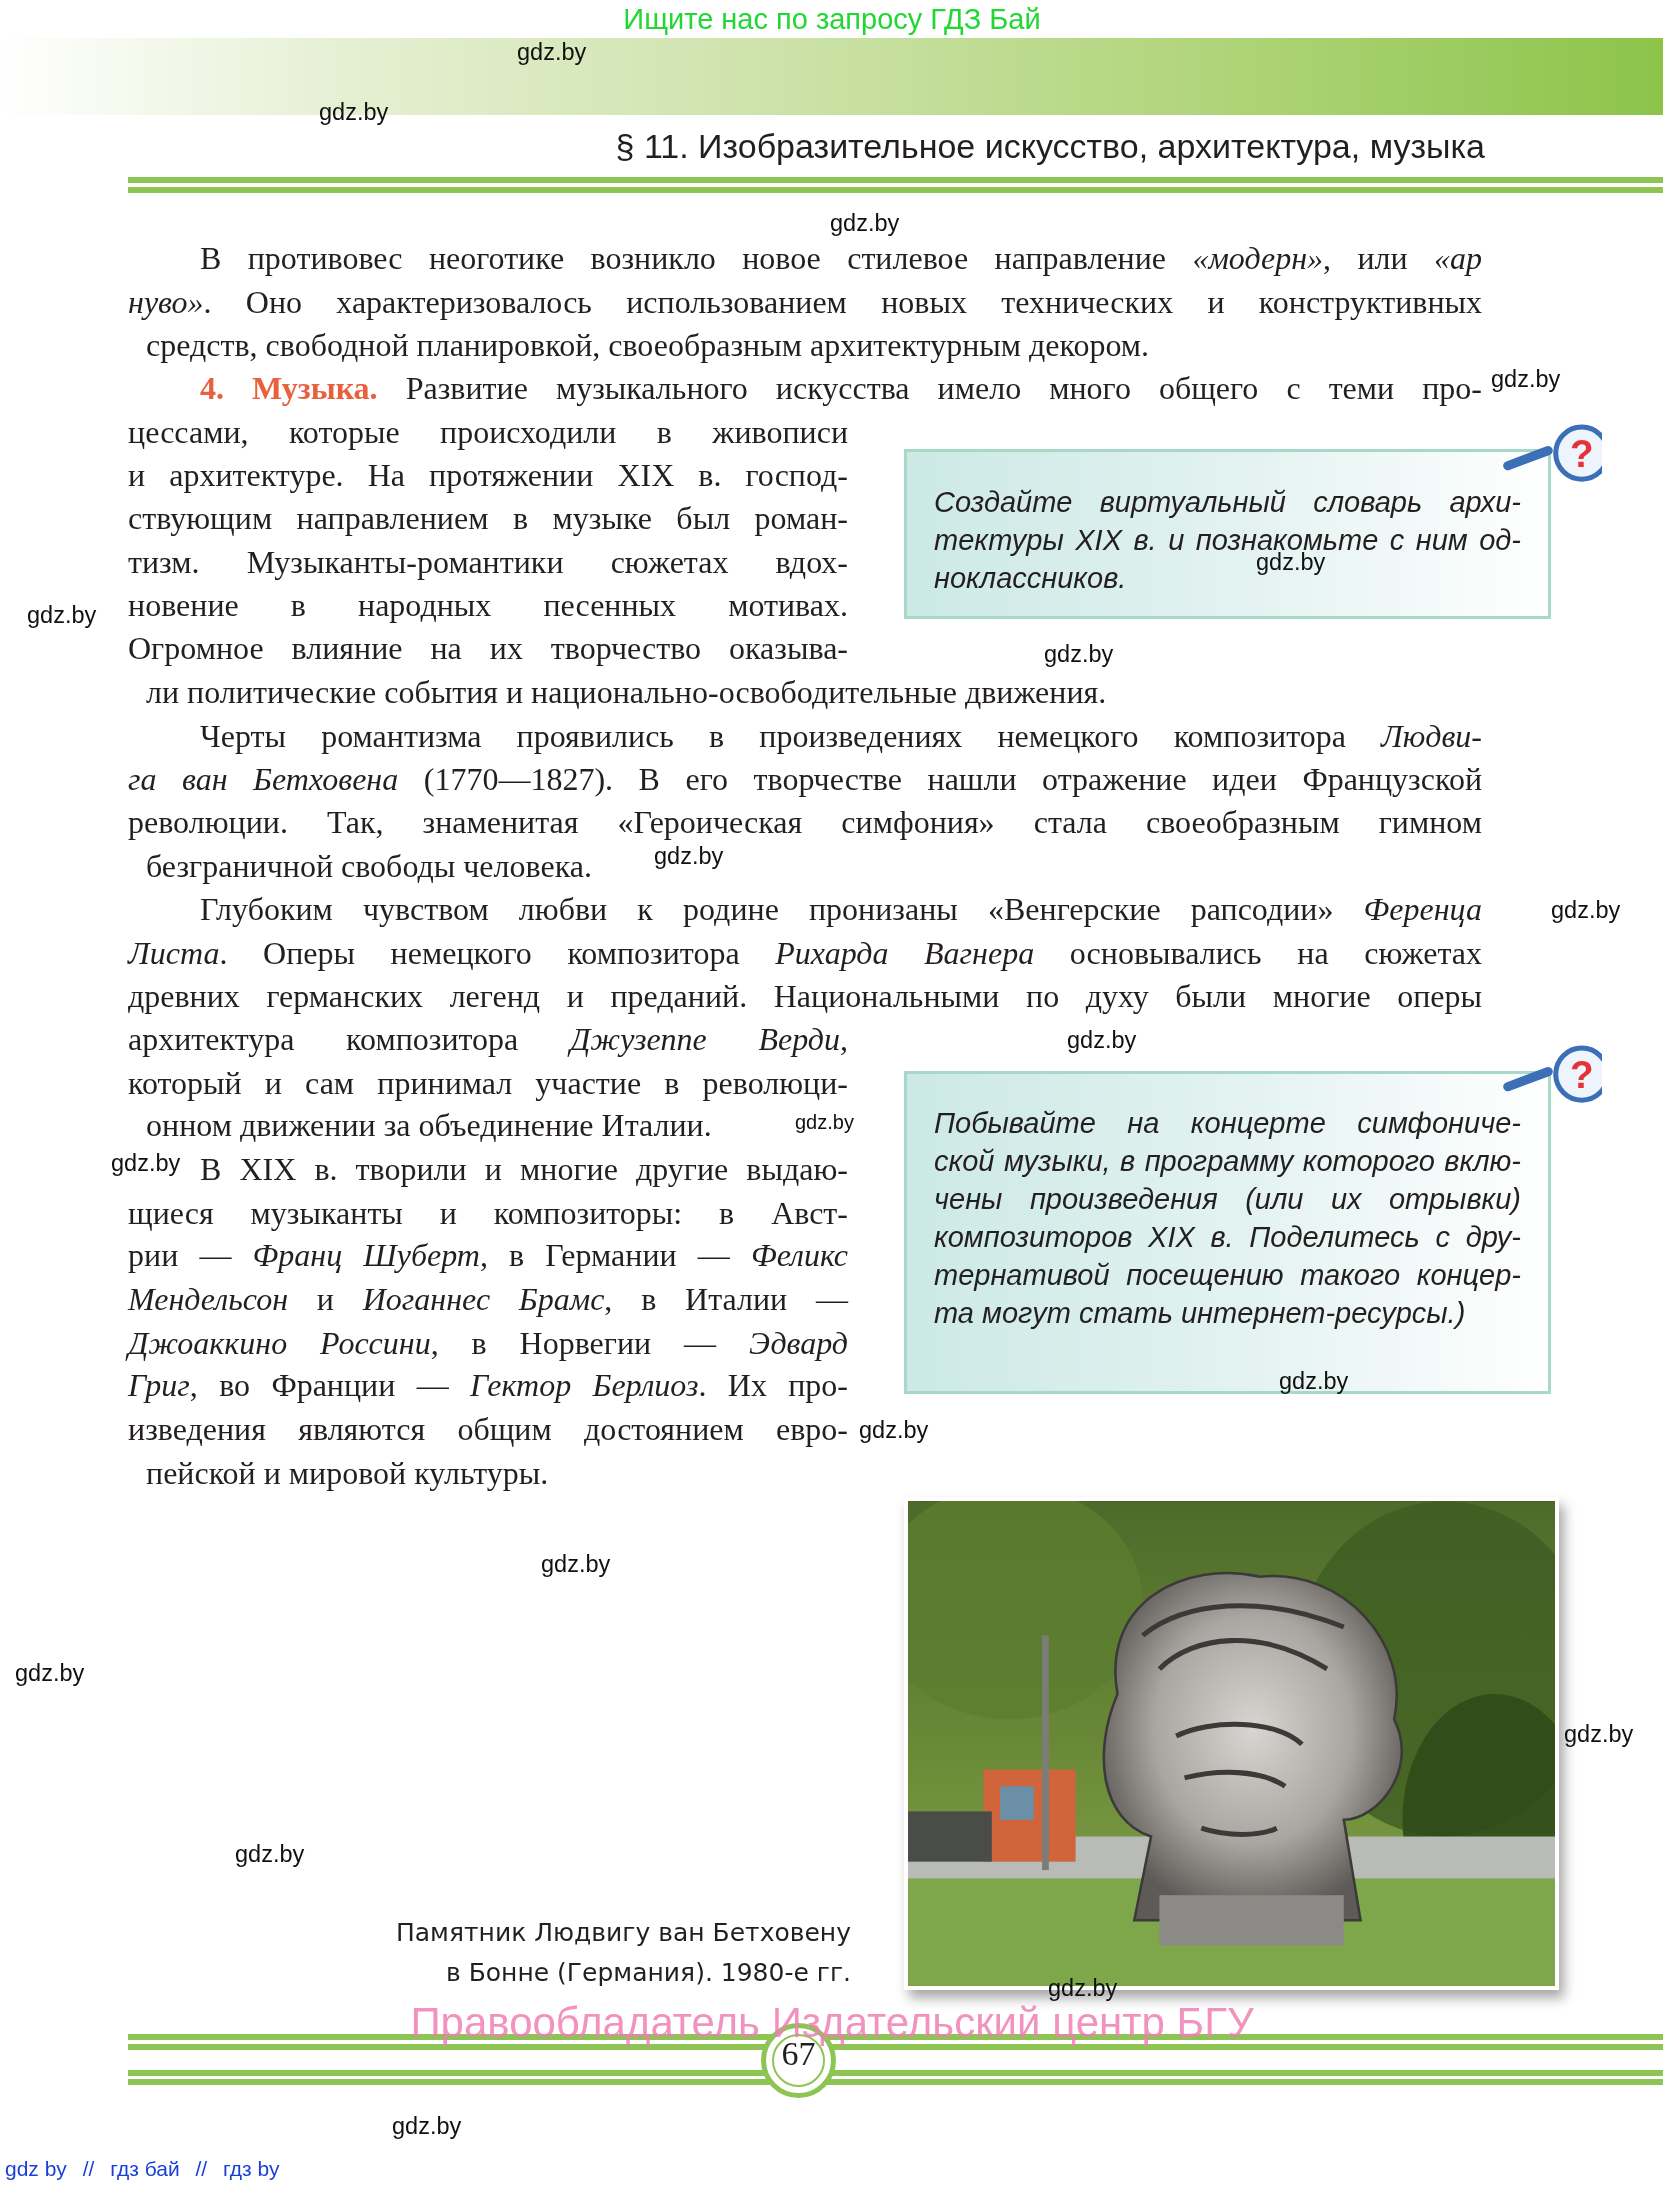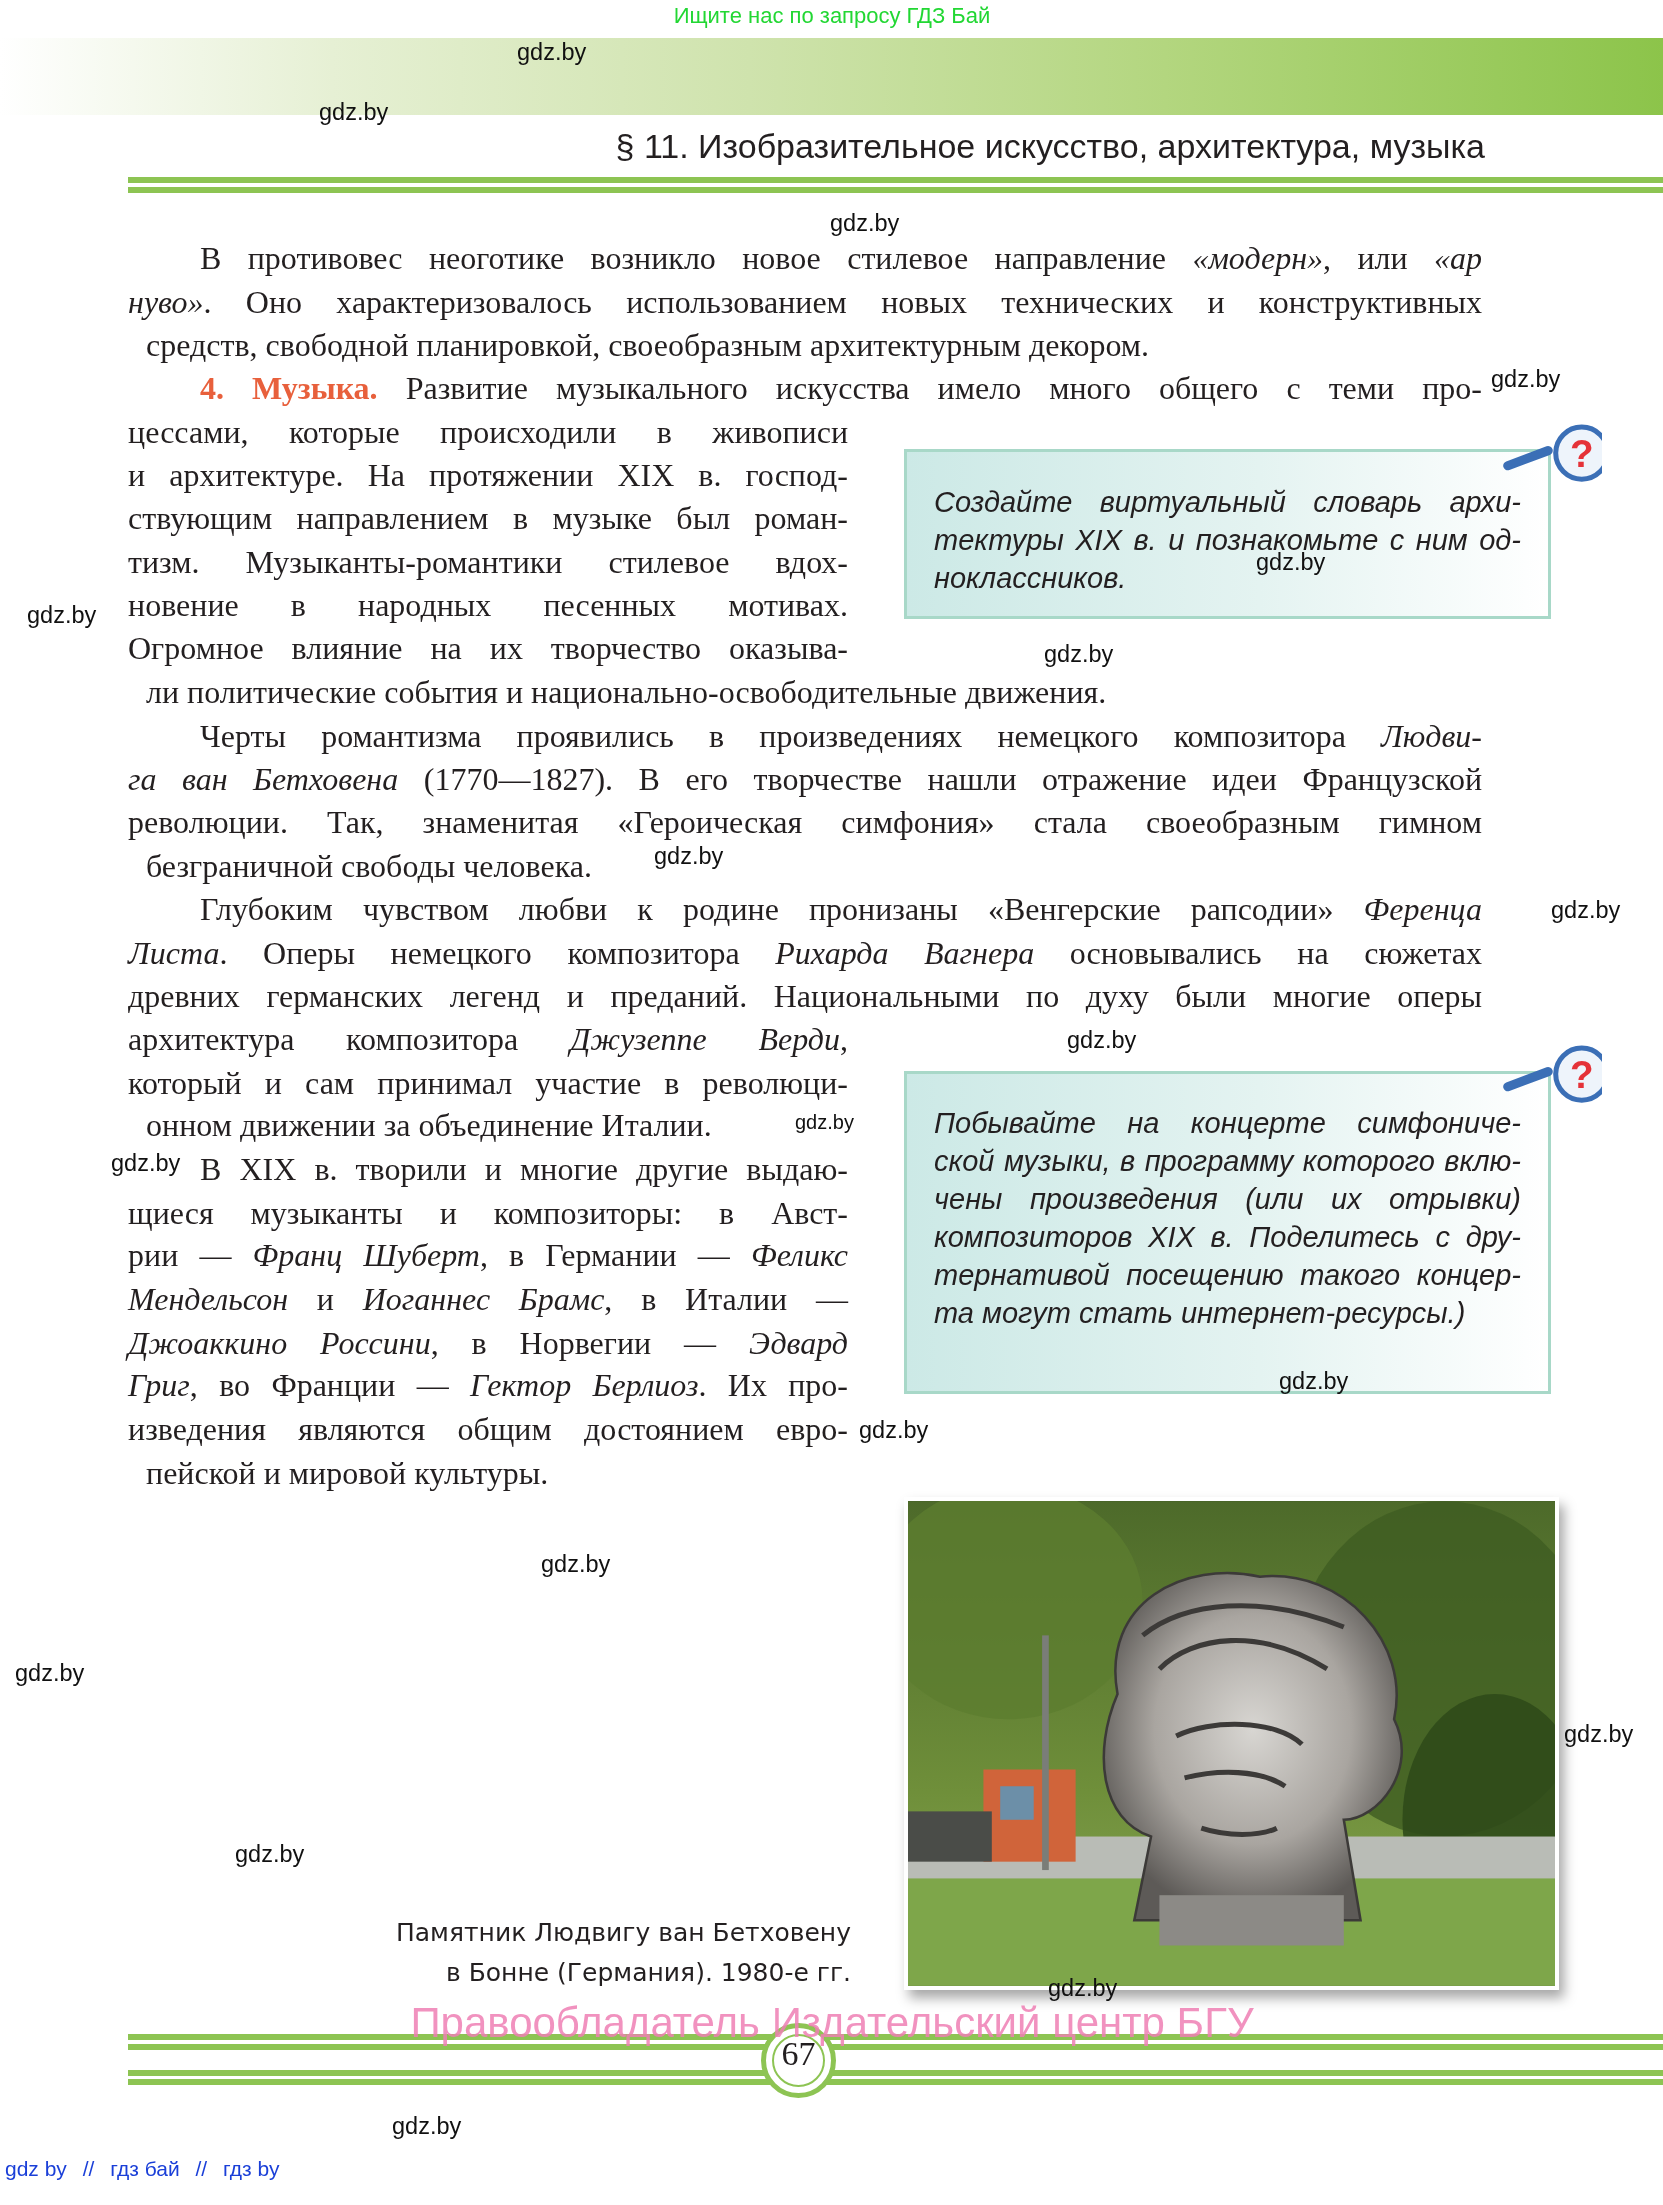--- a/index.html
+++ b/index.html
@@ -1,18 +1,18 @@
 <!DOCTYPE html>
 <html style="font-size:13.4px"><head>
 <meta charset="utf-8">
 <style>
   html, body { margin:0; padding:0; }
   body { width:1664px; height:2205px; position:relative; background:#ffffff; overflow:hidden; font-family:"Liberation Serif", serif; color:#231f20; }
   .abs { position:absolute; }
-  .top-ad { left:0; width:1664px; top:3.4px; text-align:center; font-family:"Liberation Sans", sans-serif; font-size:22px; color:#22d733; }
+  .top-ad { left:0; width:1664px; top:3.4px; text-align:center; font-family:"Liberation Sans", sans-serif; font-size:29px; color:#22d733; }
   .header-band { left:0; top:38px; width:1664px; height:77px; background:linear-gradient(90deg, rgba(255,255,255,1) 0%, #e6f0d4 20%, #cfe3ad 45%, #b3d67f 70%, #8cc44a 100%); }
   .chapter-title { right:179px; top:127px; font-family:"Liberation Sans", sans-serif; font-size:34px; color:#231f20; white-space:nowrap; }
   .rule { left:128px; right:0; height:5.9px; background:#8dc453; }
   .wm { font-family:"Liberation Sans", sans-serif; font-size:23.5px; color:#111; white-space:nowrap; }
   .line { font-size:32px; line-height:44px; white-space:nowrap; text-align:justify; text-align-last:justify; }
   .line.last { text-align-last:left;margin-left:18px; }
   .line i { font-style:italic; }
   .line b.hd { color:#e8603c; font-weight:bold; }
   .task-box { left:904px; width:647px; border:3.4px solid #a8d8c8; box-sizing:border-box; background:linear-gradient(90deg, #cce9e6 0%, #e4f3f1 55%, #ffffff 100%); }
   .task-line { font-family:"Liberation Sans", sans-serif; font-style:italic; font-size:29px; line-height:38px; color:#231f20; white-space:nowrap; text-align:justify; text-align-last:justify; }
@@ -37,21 +37,21 @@
 <div class="abs rule" style="top:187px"></div>
 
 <div id="body-text">
     <div class="abs line" style="left: 200px; width: 1282px; top: 236px;"><span>В противовес неоготике возникло новое стилевое направление </span><i>«модерн»</i><span>, или </span><i>«ар</i></div>
     <div class="abs line" style="left: 128px; width: 1354px; top: 280px;"><i>нуво»</i><span>. Оно характеризовалось использованием новых технических и конструктивных</span></div>
     <div class="abs line last" style="left: 128px; width: 1354px; top: 323px;"><span>средств, свободной планировкой, своеобразным архитектурным декором.</span></div>
     <div class="abs line" style="left: 200px; width: 1282px; top: 366px;"><b class="hd">4. Музыка.</b><span> Развитие музыкального искусства имело много общего с теми про-</span></div>
     <div class="abs line" style="left: 128px; width: 720px; top: 410px;"><span>цессами, которые происходили в живописи</span></div>
     <div class="abs line" style="left: 128px; width: 720px; top: 453px;"><span>и архитектуре. На протяжении XIX в. господ-</span></div>
     <div class="abs line" style="left: 128px; width: 720px; top: 496px;"><span>ствующим направлением в музыке был роман-</span></div>
-    <div class="abs line" style="left: 128px; width: 720px; top: 540px;"><span>тизм. Музыканты-романтики стилевое вдох-</span></div>
+    <div class="abs line" style="left: 128px; width: 720px; top: 540px;"><span>тизм. Музыканты-романтики сюжетах вдох-</span></div>
     <div class="abs line" style="left: 128px; width: 720px; top: 583px;"><span>новение в народных песенных мотивах.</span></div>
     <div class="abs line" style="left: 128px; width: 720px; top: 626px;"><span>Огромное влияние на их творчество оказыва-</span></div>
     <div class="abs line last" style="left: 128px; width: 1354px; top: 670px;"><span>ли политические события и национально-освободительные движения.</span></div>
     <div class="abs line" style="left: 200px; width: 1282px; top: 714px;"><span>Черты романтизма проявились в произведениях немецкого композитора </span><i>Людви-</i></div>
     <div class="abs line" style="left: 128px; width: 1354px; top: 757px;"><i>га ван Бетховена</i><span> (1770—1827). В его творчестве нашли отражение идеи Французской</span></div>
     <div class="abs line" style="left: 128px; width: 1354px; top: 800px;"><span>революции. Так, знаменитая «Героическая симфония» стала своеобразным гимном</span></div>
     <div class="abs line last" style="left: 128px; width: 1354px; top: 844px;"><span>безграничной свободы человека.</span></div>
     <div class="abs line" style="left: 200px; width: 1282px; top: 887px;"><span>Глубоким чувством любви к родине пронизаны «Венгерские рапсодии» </span><i>Ференца</i></div>
     <div class="abs line" style="left: 128px; width: 1354px; top: 931px;"><i>Листа</i><span>. Оперы немецкого композитора </span><i>Рихарда Вагнера</i><span> основывались на сюжетах</span></div>
     <div class="abs line" style="left: 128px; width: 1354px; top: 974px;"><span>древних германских легенд и преданий. Национальными по духу были многие оперы</span></div>

